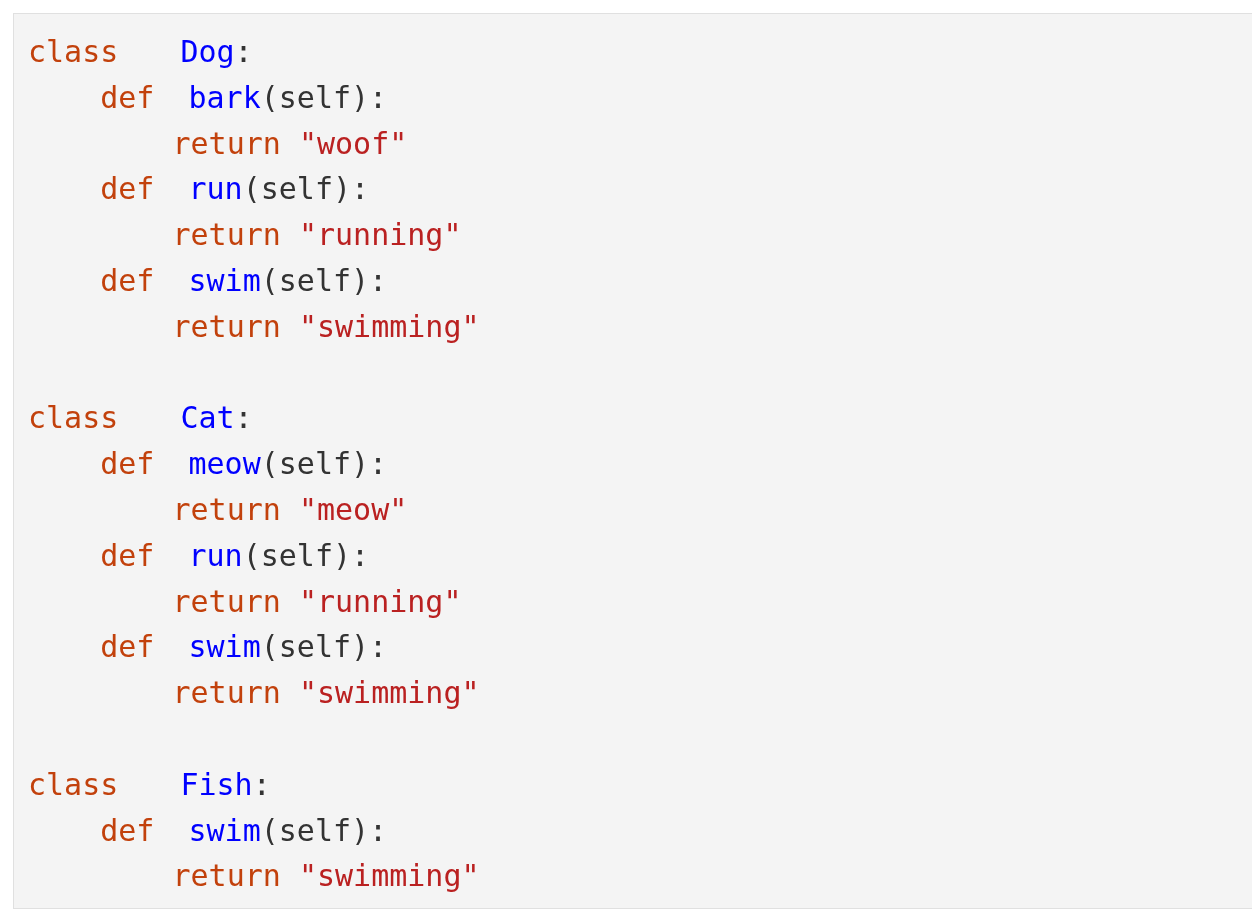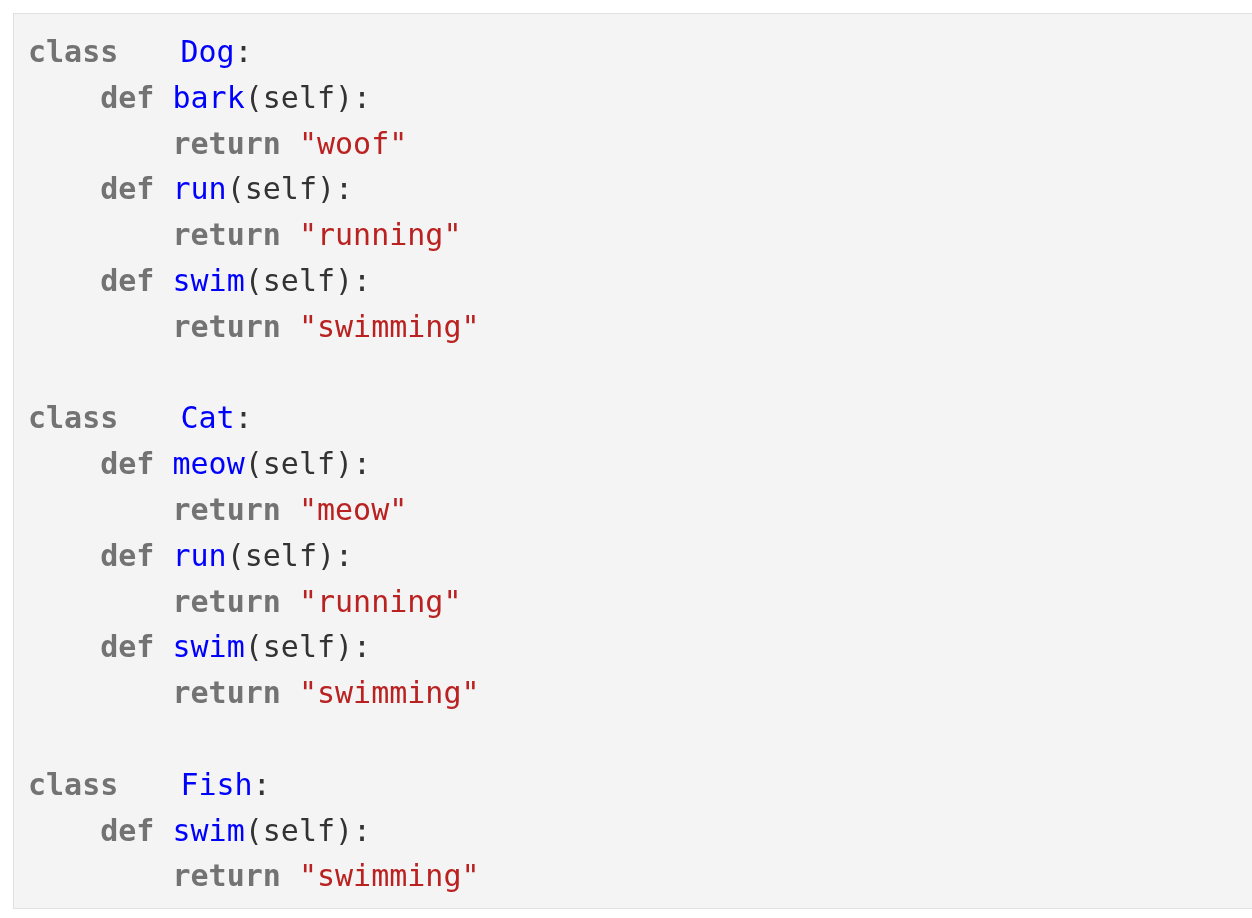--- a/index.html
+++ b/index.html
@@ -34,23 +34,23 @@
     font-size: 30px;
     line-height: 45.8px;
     color: #333333;
     white-space: pre;
     -webkit-font-smoothing: antialiased;
   }
 
   .ln { display: block; height: 45.8px; }
   .tok { white-space: pre; }
 
-  .k  { color: #737373; font-weight: bold; }  
+  .k  { color: #c2410c; font-weight: normal; }  
   .nc { color: #0000ff; margin-left: 44px; }                      
-  .nf { color: #0000ff; }                      
+  .nf { color: #0000ff; margin-left: 16px; }                      
   .s  { color: #ba2121; }                      
   .p  { color: #333333; }                      
   .ws { color: #333333; }                      
 </style>
 </head>
 <body>
 
 <div id="code-block">
   <pre id="code-pre"><span class="ln"><span class="tok k">class</span><span class="tok ws"> </span><span class="tok nc">Dog</span><span class="tok p">:</span></span><span class="ln"><span class="tok ws">    </span><span class="tok k">def</span><span class="tok ws"> </span><span class="tok nf">bark</span><span class="tok p">(self):</span></span><span class="ln"><span class="tok ws">        </span><span class="tok k">return</span><span class="tok ws"> </span><span class="tok s">"woof"</span></span><span class="ln"><span class="tok ws">    </span><span class="tok k">def</span><span class="tok ws"> </span><span class="tok nf">run</span><span class="tok p">(self):</span></span><span class="ln"><span class="tok ws">        </span><span class="tok k">return</span><span class="tok ws"> </span><span class="tok s">"running"</span></span><span class="ln"><span class="tok ws">    </span><span class="tok k">def</span><span class="tok ws"> </span><span class="tok nf">swim</span><span class="tok p">(self):</span></span><span class="ln"><span class="tok ws">        </span><span class="tok k">return</span><span class="tok ws"> </span><span class="tok s">"swimming"</span></span><span class="ln"></span><span class="ln"><span class="tok k">class</span><span class="tok ws"> </span><span class="tok nc">Cat</span><span class="tok p">:</span></span><span class="ln"><span class="tok ws">    </span><span class="tok k">def</span><span class="tok ws"> </span><span class="tok nf">meow</span><span class="tok p">(self):</span></span><span class="ln"><span class="tok ws">        </span><span class="tok k">return</span><span class="tok ws"> </span><span class="tok s">"meow"</span></span><span class="ln"><span class="tok ws">    </span><span class="tok k">def</span><span class="tok ws"> </span><span class="tok nf">run</span><span class="tok p">(self):</span></span><span class="ln"><span class="tok ws">        </span><span class="tok k">return</span><span class="tok ws"> </span><span class="tok s">"running"</span></span><span class="ln"><span class="tok ws">    </span><span class="tok k">def</span><span class="tok ws"> </span><span class="tok nf">swim</span><span class="tok p">(self):</span></span><span class="ln"><span class="tok ws">        </span><span class="tok k">return</span><span class="tok ws"> </span><span class="tok s">"swimming"</span></span><span class="ln"></span><span class="ln"><span class="tok k">class</span><span class="tok ws"> </span><span class="tok nc">Fish</span><span class="tok p">:</span></span><span class="ln"><span class="tok ws">    </span><span class="tok k">def</span><span class="tok ws"> </span><span class="tok nf">swim</span><span class="tok p">(self):</span></span><span class="ln"><span class="tok ws">        </span><span class="tok k">return</span><span class="tok ws"> </span><span class="tok s">"swimming"</span></span></pre>
 </div>

